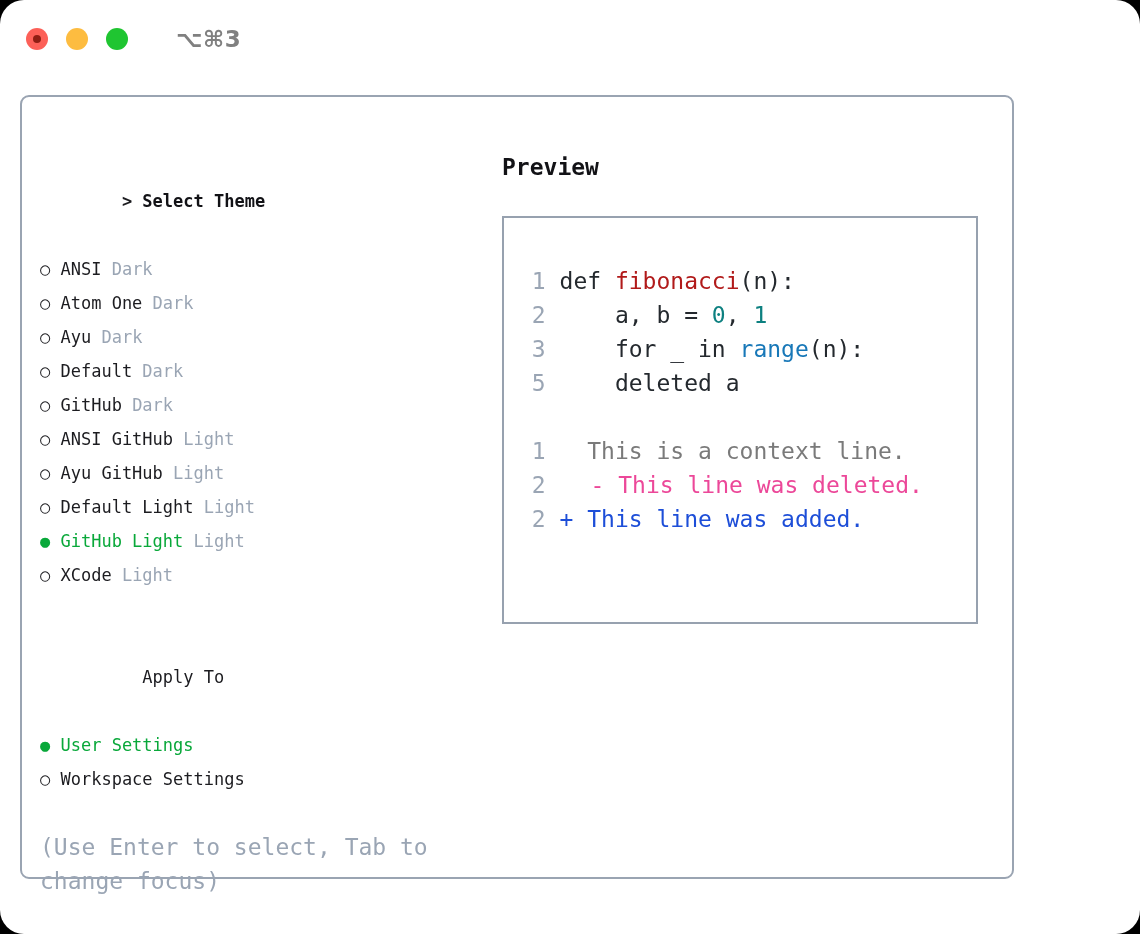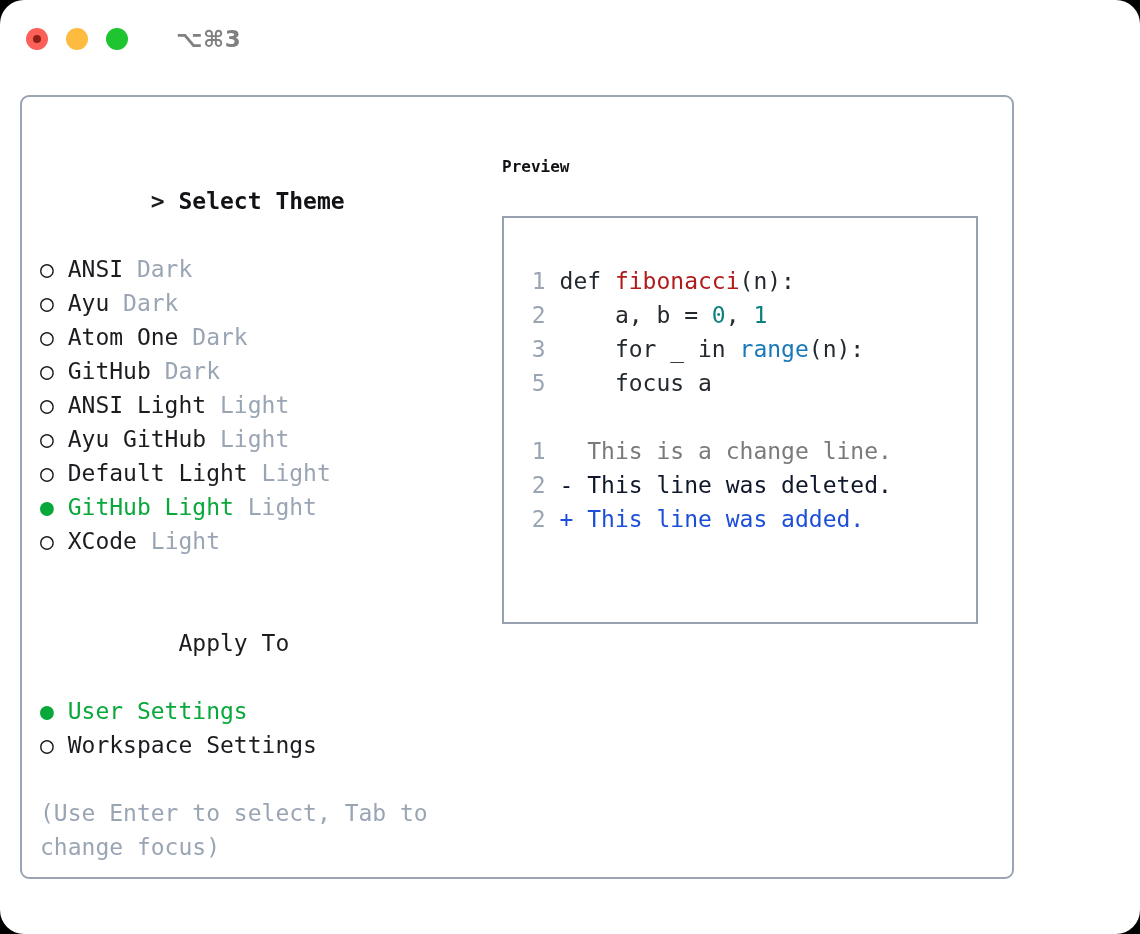--- a/index.html
+++ b/index.html
@@ -83,21 +83,21 @@
 
   
   .left-col {
     position: absolute;
     left: 18px;
     top: 53px;
     width: 450px;
   }
 
   .row {
-    font-size: 23px;
+    font-size: 17px;
     line-height: 34px;
     white-space: pre;
     color: #1c1c20;
   }
   .row .marker {
     display: inline-block;
     width: 2ch;
     color: #1c1c20;
   }
   .row.heading {
@@ -125,21 +125,21 @@
   }
 
   
   .right-col {
     position: absolute;
     left: 480px;
     top: 53px;
     width: 490px;
   }
   .preview-title {
-    font-size: 16px;
+    font-size: 23px;
     line-height: 34px;
     font-weight: 700;
     color: #121216;
   }
   .preview-box {
     margin-top: 32px;
     width: 476px;
     height: 408px;
     border: 2px solid #97a1af;
     box-sizing: border-box;
@@ -161,21 +161,21 @@
   }
   .gutter { display: inline-block; width: 1ch; }
 
   .tok-fn      { color: #b11a1a; }
   .tok-num     { color: #0d8080; }
   .tok-builtin { color: #1878b8; }
   .tok-plain   { color: #24292e; }
 
   .diff-gap { height: 34px; }
   .diff-context { color: #7a7a7a; }
-  .diff-del     { color: #0f172a; }
+  .diff-del     { color: #ec4899; margin-left: 31px; }
   .diff-add     { color: #1d4ed8; }
 </style>
 </head>
 <body>
 
 <div class="window">
 
   <div class="titlebar">
     <div class="lights">
       <div class="light red">
@@ -188,24 +188,25 @@
   </div>
 
   <div class="panel">
 
     <div class="left-col">
       <div class="row heading">
         <span class="marker">&gt; </span><span>Select Theme</span>
       </div>
       <div id="theme-list">
           <div class="row"><span class="marker">○ </span><span class="label">ANSI</span><span class="variant"> Dark</span></div>
+          <div class="row"><span class="marker">○ </span><span class="label">Atom One</span><span class="variant"> Dark</span></div>
           <div class="row"><span class="marker">○ </span><span class="label">Ayu</span><span class="variant"> Dark</span></div>
-          <div class="row"><span class="marker">○ </span><span class="label">Atom One</span><span class="variant"> Dark</span></div>
+          <div class="row"><span class="marker">○ </span><span class="label">Default</span><span class="variant"> Dark</span></div>
           <div class="row"><span class="marker">○ </span><span class="label">GitHub</span><span class="variant"> Dark</span></div>
-          <div class="row"><span class="marker">○ </span><span class="label">ANSI Light</span><span class="variant"> Light</span></div>
+          <div class="row"><span class="marker">○ </span><span class="label">ANSI GitHub</span><span class="variant"> Light</span></div>
           <div class="row"><span class="marker">○ </span><span class="label">Ayu GitHub</span><span class="variant"> Light</span></div>
           <div class="row"><span class="marker">○ </span><span class="label">Default Light</span><span class="variant"> Light</span></div>
           <div class="row selected"><span class="marker">● </span><span class="label">GitHub Light</span><span class="variant"> Light</span></div>
           <div class="row"><span class="marker">○ </span><span class="label">XCode</span><span class="variant"> Light</span></div>
         </div>
 
       <div class="section-gap"></div>
 
       <div class="row">
         <span class="marker">  </span><span>Apply To</span>
@@ -218,25 +219,25 @@
       <div class="hint">(Use Enter to select, Tab to change focus)</div>
     </div>
 
     <div class="right-col">
       <div class="preview-title">Preview</div>
       <div class="preview-box">
         <div id="code-block">
             <div class="code-line"><span class="lineno">1</span><span class="gutter"> </span><span class="tok-plain">def </span><span class="tok-fn">fibonacci</span><span class="tok-plain">(n):</span></div>
             <div class="code-line"><span class="lineno">2</span><span class="gutter"> </span><span class="tok-plain">    a, b = </span><span class="tok-num">0</span><span class="tok-plain">, </span><span class="tok-num">1</span></div>
             <div class="code-line"><span class="lineno">3</span><span class="gutter"> </span><span class="tok-plain">    for _ in </span><span class="tok-builtin">range</span><span class="tok-plain">(n):</span></div>
-            <div class="code-line"><span class="lineno">5</span><span class="gutter"> </span><span class="tok-plain">    focus a</span></div>
+            <div class="code-line"><span class="lineno">5</span><span class="gutter"> </span><span class="tok-plain">    deleted a</span></div>
           </div>
         <div class="diff-gap"></div>
         <div id="diff-block">
-            <div class="code-line"><span class="lineno">1</span><span class="gutter"> </span><span class="diff-context">  This is a change line.</span></div>
+            <div class="code-line"><span class="lineno">1</span><span class="gutter"> </span><span class="diff-context">  This is a context line.</span></div>
             <div class="code-line"><span class="lineno">2</span><span class="gutter"> </span><span class="diff-del">- This line was deleted.</span></div>
             <div class="code-line"><span class="lineno">2</span><span class="gutter"> </span><span class="diff-add">+ This line was added.</span></div>
           </div>
       </div>
     </div>
 
   </div>
 </div>
 
 </body></html>

